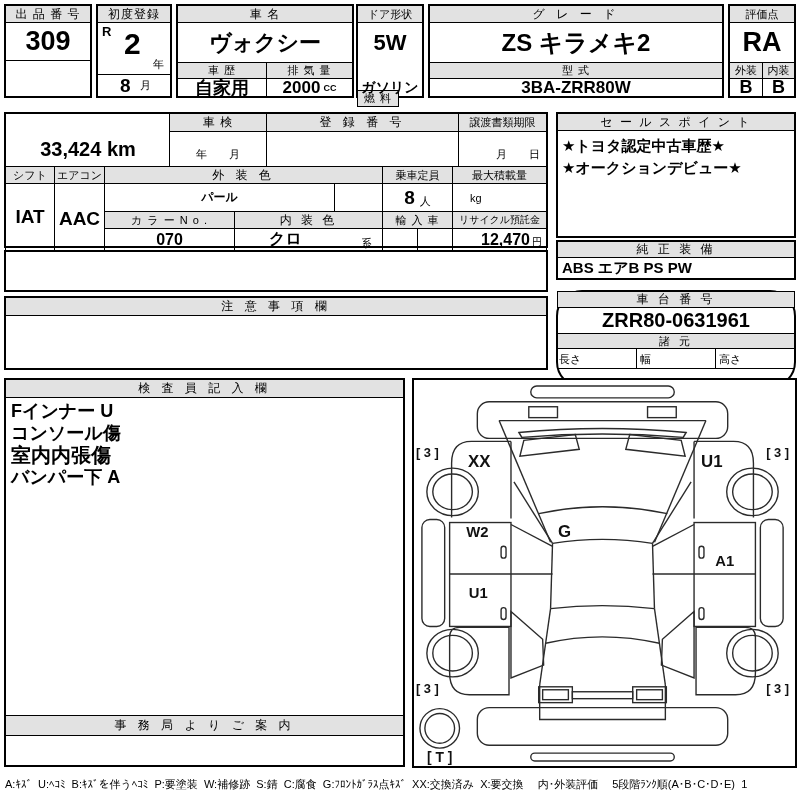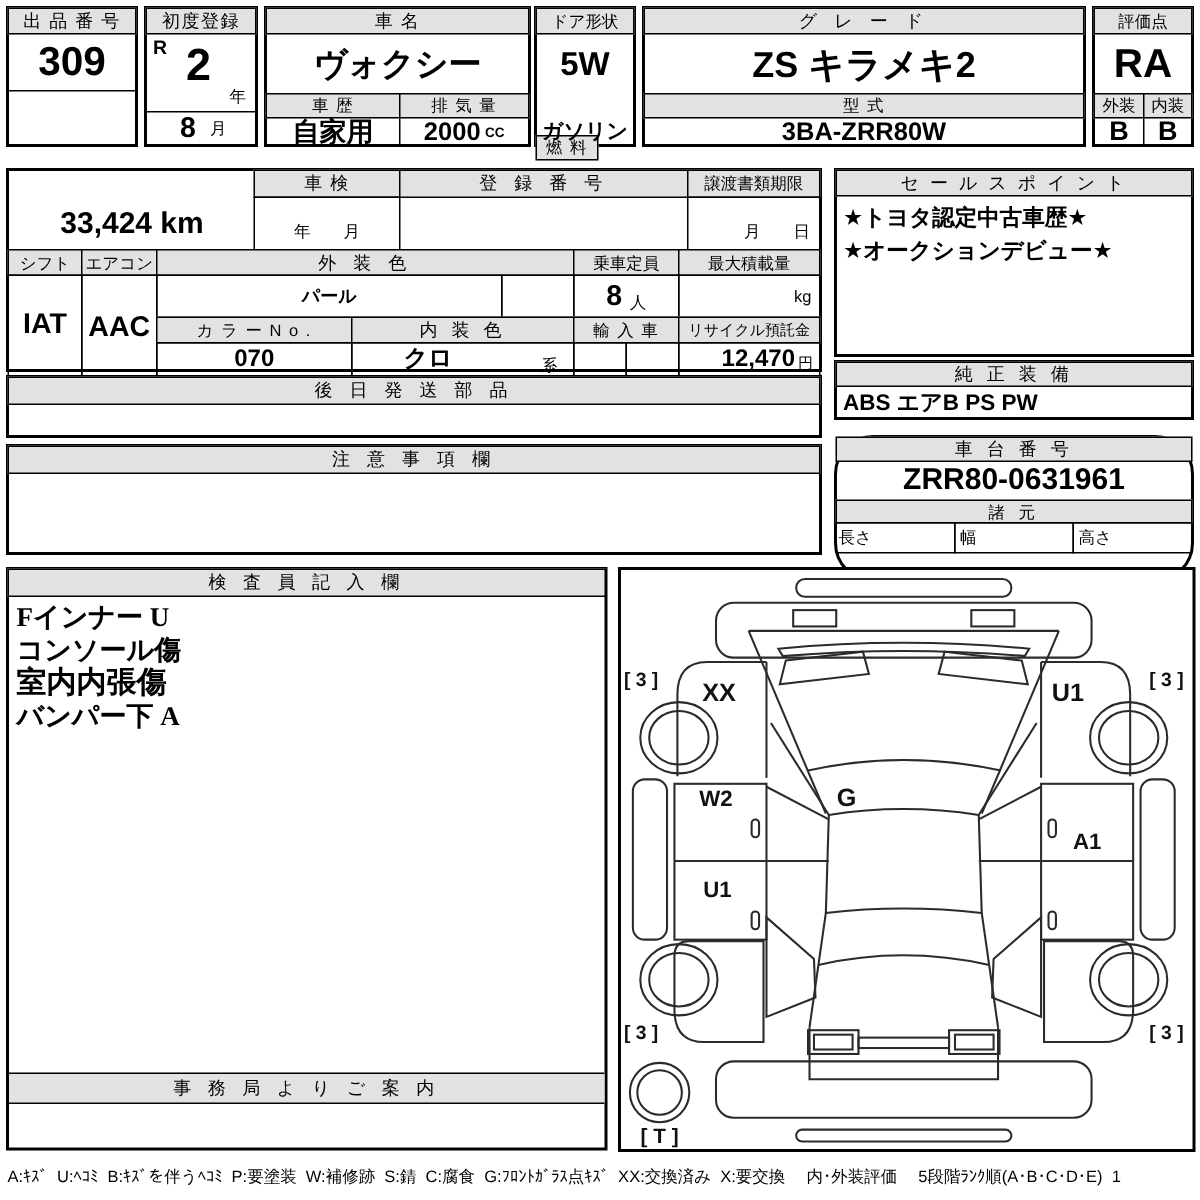--- a/index.html
+++ b/index.html
@@ -87,21 +87,21 @@
   <div class="abs hdr cell" style="left:376px;top:52px;width:71px;height:18px;font-size:11px;letter-spacing:0;">乗車定員</div>
   <div class="abs hdr cell" style="left:446px;top:52px;width:95px;height:18px;font-size:11px;letter-spacing:0;">最大積載量</div>
 
   <div class="abs val cell" style="left:-1px;top:69px;width:50px;height:68px;font-size:19px;">IAT</div>
   <div class="abs val cell" style="left:48px;top:69px;width:51px;height:72px;font-size:19px;">AAC</div>
   <div class="abs val cell" style="left:98px;top:69px;width:231px;height:29px;font-size:12px;">パール</div>
   <div class="abs cell" style="left:328px;top:69px;width:49px;height:29px;"></div>
   <div class="abs val cell" style="left:376px;top:69px;width:71px;height:29px;">
     <span style="font-size:19px;">8</span><span style="font-size:11px;font-weight:normal;margin-left:5px;margin-top:8px;">人</span>
   </div>
-  <div class="abs val cell" style="left:446px;top:69px;width:95px;height:29px;justify-content:flex-end;padding-right:5px;">
+  <div class="abs val cell" style="left:446px;top:69px;width:95px;height:29px;justify-content:flex-start;padding-right:5px;padding-left:17px;">
     <span style="font-size:16px;"></span><span style="font-size:11px;font-weight:normal;">kg</span>
   </div>
 
   <div class="abs hdr cell" style="left:98px;top:97px;width:131px;height:18px;font-size:11px;letter-spacing:1px;">カ ラ ー N o .</div>
   <div class="abs hdr cell" style="left:228px;top:97px;width:149px;height:18px;letter-spacing:3px;">内 装 色</div>
   <div class="abs hdr cell" style="left:376px;top:97px;width:71px;height:18px;font-size:11px;letter-spacing:1px;">輸 入 車</div>
   <div class="abs hdr cell" style="left:446px;top:97px;width:95px;height:18px;font-size:10px;letter-spacing:0;">リサイクル預託金</div>
 
   <div class="abs val cell" style="left:98px;top:114px;width:131px;height:23px;font-size:16px;">070</div>
   <div class="abs val cell" style="left:228px;top:114px;width:149px;height:23px;">
@@ -116,21 +116,20 @@
 
 <div class="abs box" style="left:556px;top:112px;width:240px;height:126px;">
   <div class="abs hdr cell" style="left:-1px;top:-1px;width:238px;height:18px;letter-spacing:2px;">セ ー ル ス ポ イ ン ト</div>
   <div class="abs" style="left:4px;top:21px;width:230px;">
     <div style="font-size:15px;font-weight:bold;line-height:22px;white-space:pre;">★トヨタ認定中古車歴★</div>
     <div style="font-size:15px;font-weight:bold;line-height:22px;white-space:pre;">★オークションデビュー★</div>
   </div>
 </div>
 
 <div class="abs box" style="left:4px;top:250px;width:544px;height:42px;">
-  <div class="abs hdr cell" style="left:-1px;top:-1px;width:542px;height:19px;letter-spacing:4px;">後 日 発 送 部 品</div>
   <div class="abs" style="left:0;top:18px;width:540px;height:20px;"></div>
 </div>
 
 <div class="abs box" style="left:556px;top:240px;width:240px;height:40px;">
   <div class="abs hdr cell" style="left:-1px;top:-1px;width:238px;height:17px;letter-spacing:3px;">純 正 装 備</div>
   <div class="abs" style="left:4px;top:17px;width:232px;height:19px;font-size:15px;font-weight:bold;white-space:pre;">ABS エアB PS PW</div>
 </div>
 
 <div class="abs box" style="left:4px;top:296px;width:544px;height:74px;">
   <div class="abs hdr cell" style="left:-1px;top:-1px;width:542px;height:19px;letter-spacing:4px;">注 意 事 項 欄</div>
@@ -145,21 +144,21 @@
     <span style="font-size:11px;margin-left:1px;">長さ</span>
   </div>
   <div class="abs cell" style="left:78px;top:56px;width:80px;height:21px;">
     <span style="font-size:11px;margin-left:3px;">幅</span>
   </div>
   <div class="abs cell" style="left:157px;top:56px;width:80px;height:21px;">
     <span style="font-size:11px;margin-left:3px;">高さ</span>
   </div>
 </div>
 
-<div class="abs box" style="left:4px;top:378px;width:401px;height:389px;font-family:Liberation Serif, serif;">
+<div class="abs box" style="left:4px;top:378px;width:401px;height:389px;">
   <div class="abs hdr cell" style="left:-1px;top:-1px;width:399px;height:19px;letter-spacing:4px;">検 査 員 記 入 欄</div>
   <div class="abs" style="left:5px;top:20px;width:388px;">
     <div style="font-size:18px;font-weight:bold;line-height:22px;white-space:pre;">Fインナー U</div>
     <div style="font-size:18px;font-weight:bold;line-height:22px;white-space:pre;">コンソール傷</div>
     <div style="font-size:20px;font-weight:bold;line-height:22px;white-space:pre;">室内内張傷</div>
     <div style="font-size:18px;font-weight:bold;line-height:22px;white-space:pre;">バンパー下 A</div>
   </div>
   <div class="abs hdr" style="left:0;top:335px;width:397px;height:21px;border-top:1px solid #000;border-bottom:1px solid #000;letter-spacing:4px;">事 務 局 よ り ご 案 内</div>
   <div class="abs" style="left:0;top:356px;width:397px;height:29px;"></div>
 </div>

